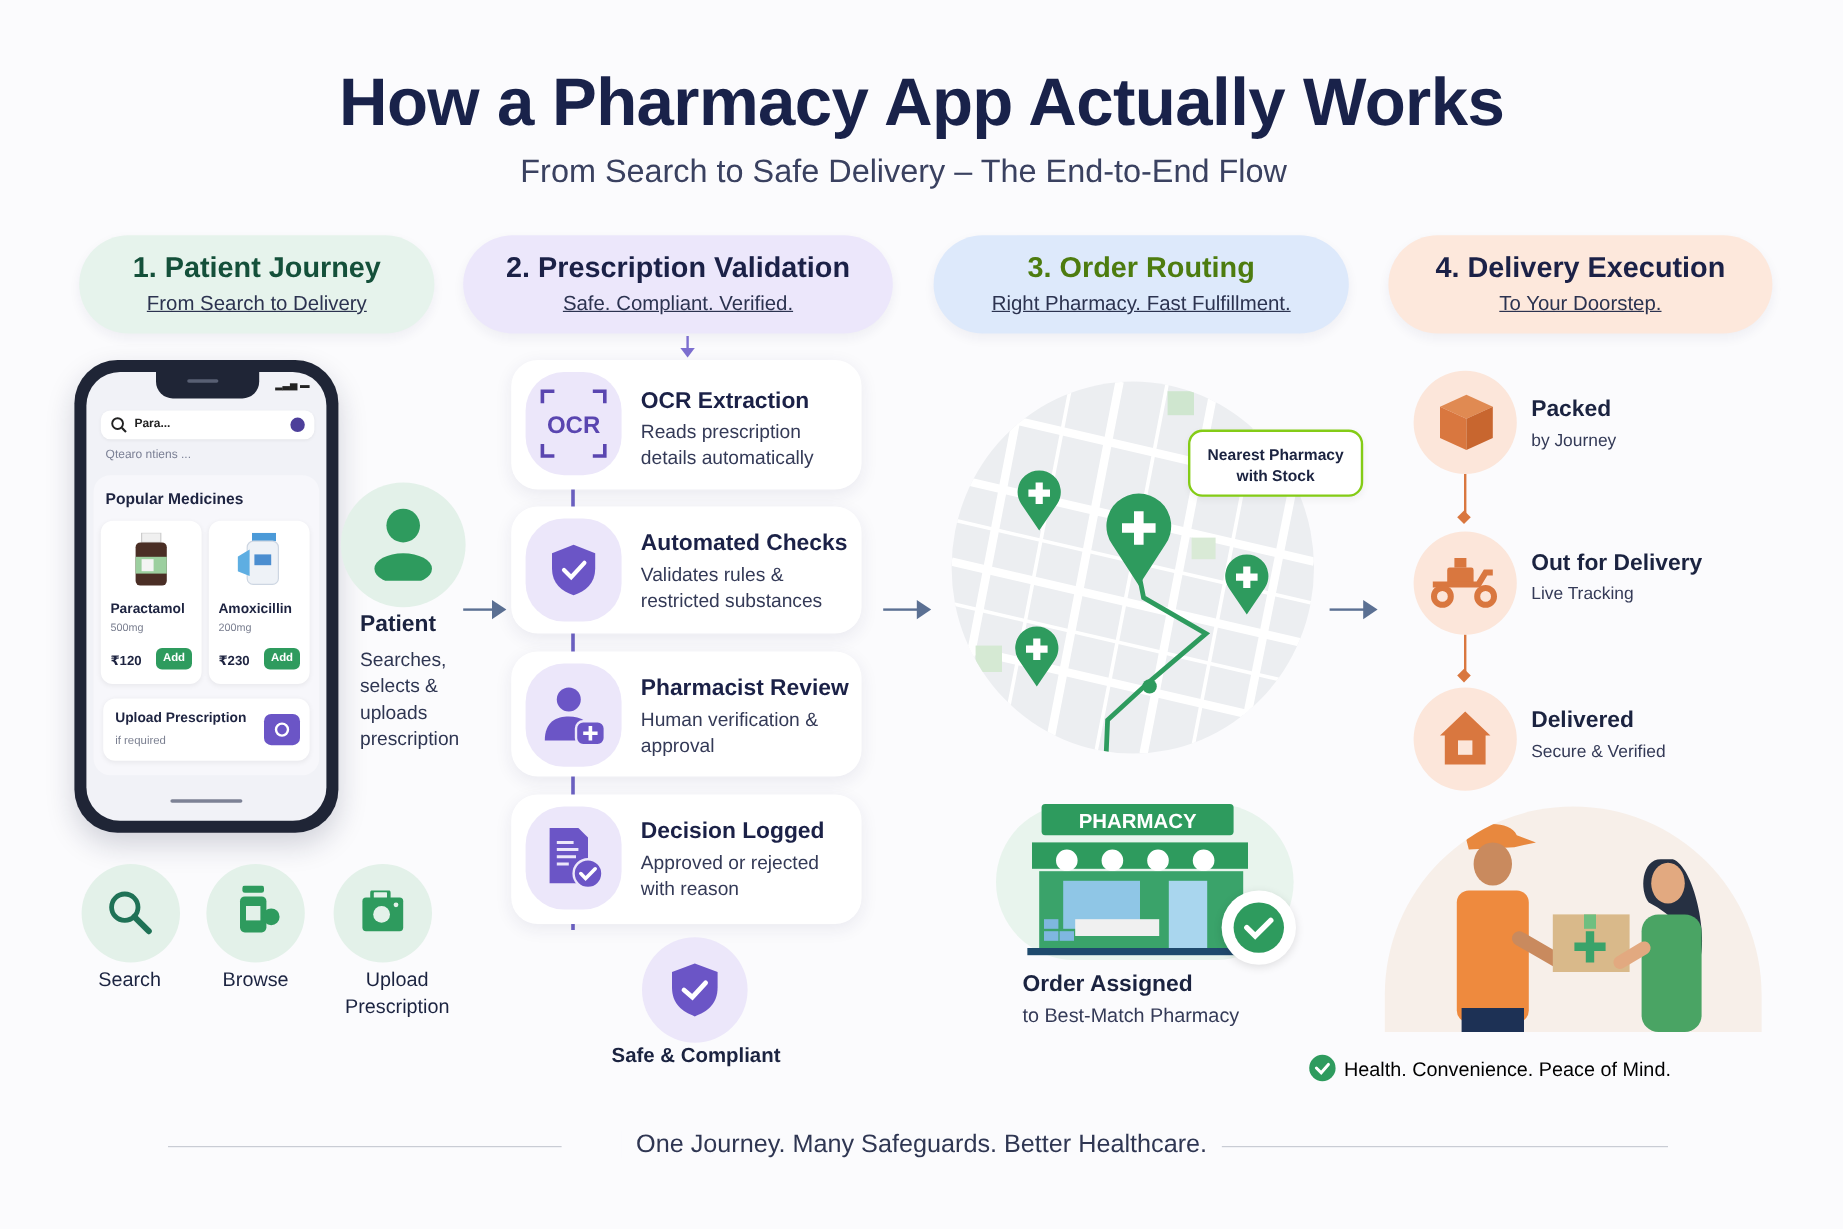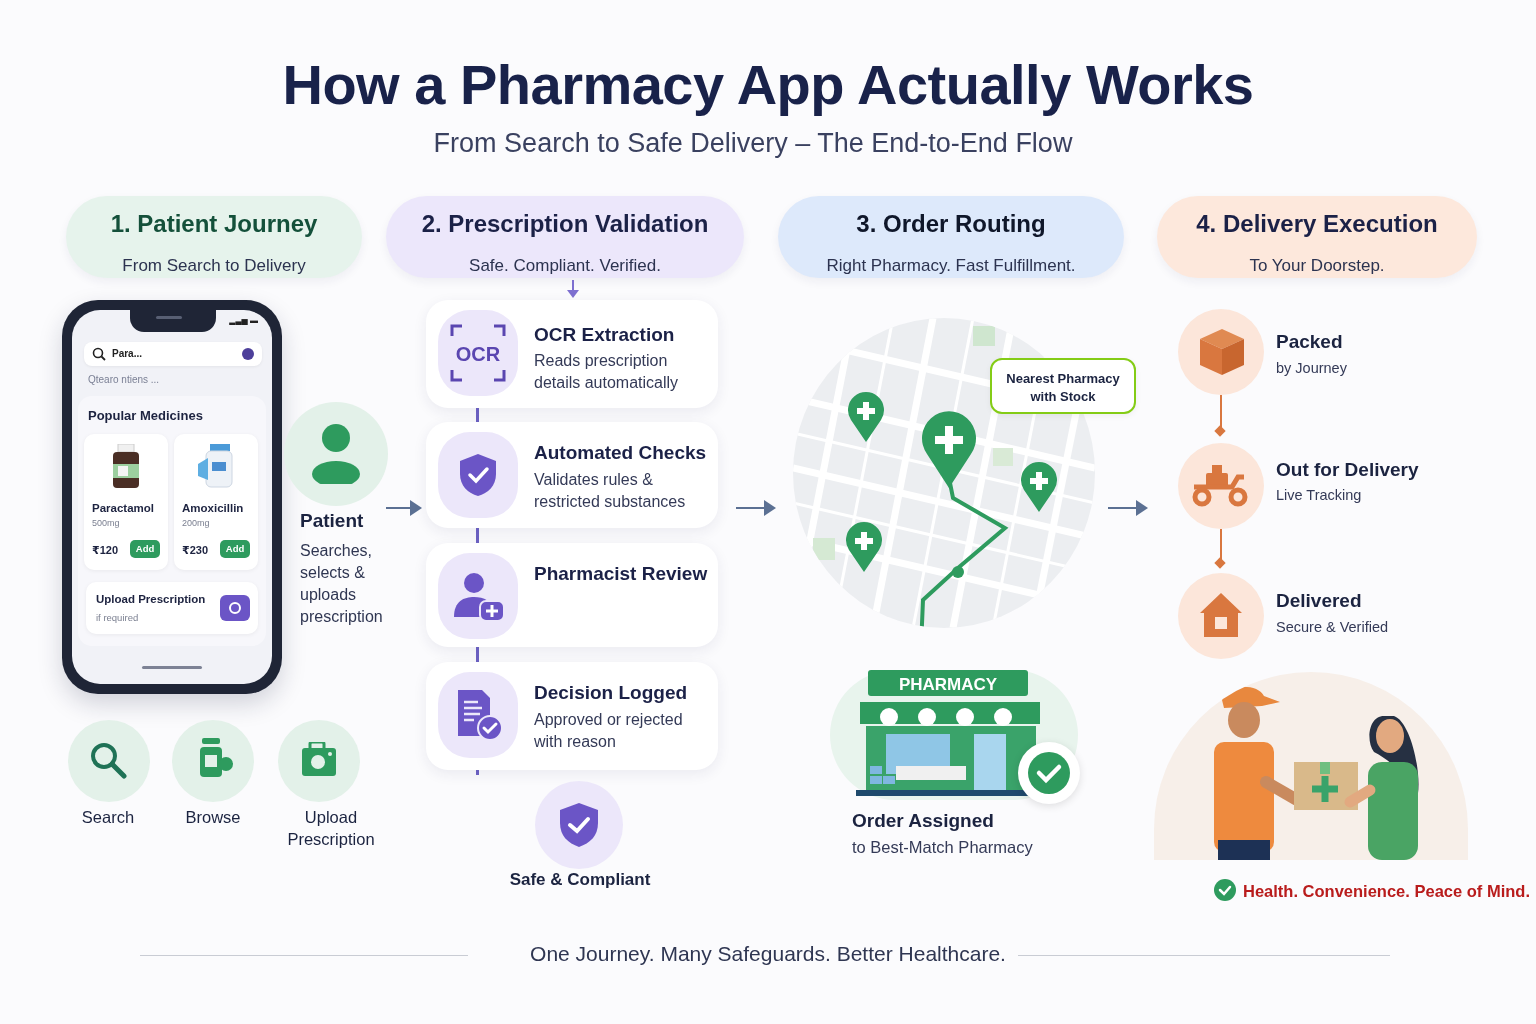--- a/index.html
+++ b/index.html
@@ -22,27 +22,27 @@
     left: 0; top: 128px; width: 1466px; text-align: center;
     font-size: 27px; color: #3a4160; margin-left: 20px;
   }
 
   
   .pill {
     top: 196px; height: 82px; border-radius: 41px; text-align: center;
     box-shadow: 0 4px 10px rgba(30,40,80,0.06);
   }
   .pill .ph { font-size: 24px; font-weight: 700; margin-top: 14px; }
-  .pill .ps { font-size: 17px; margin-top: 18px; color: #2c3350; }
+  .pill .ps { font-size: 17px; margin-top: 5px; color: #2c3350; text-decoration: underline; }
   .pill-1 { left: 66px; width: 296px; background: #e6f3ec; }
   .pill-1 .ph { color: #14503a; }
   .pill-2 { left: 386px; width: 358px; background: #ece7fb; }
   .pill-2 .ph { color: #1b2147; }
   .pill-3 { left: 778px; width: 346px; background: #dde9fb; }
-  .pill-3 .ph { color: #0f172a; }
+  .pill-3 .ph { color: #4d7c0f; }
   .pill-4 { left: 1157px; width: 320px; background: #fde8dc; }
   .pill-4 .ph { color: #1b2147; }
 
   
   .phone {
     left: 62px; top: 300px; width: 220px; height: 394px;
     background: #1f2536; border-radius: 36px;
     box-shadow: 0 10px 24px rgba(20,30,60,0.18);
   }
   .phone-screen {
@@ -139,21 +139,21 @@
 
   
   .dcircle { left: 1178px; width: 86px; height: 86px; border-radius: 50%; background: #fce6da; }
   .dconn { left: 1220px; width: 2px; background: #d9773f; }
   .dconn::after {
     content: ""; position: absolute; left: -4px; bottom: -4px; width: 8px; height: 8px; background: #d9773f; transform: rotate(45deg);
   }
   .dt { left: 1276px; font-size: 19px; font-weight: 700; color: #1b2340; }
   .ds { left: 1276px; font-size: 14.5px; color: #343a57; }
   .scene { left: 1154px; top: 672px; width: 314px; height: 188px; background: #f7efe9; border-radius: 157px 157px 0 0; overflow: hidden; }
-  .tagline { left: 1213px; top: 878px; font-size: 16.5px; font-weight: 700; color: #b91c1c; }
+  .tagline { left: 1090px; top: 878px; font-size: 16.5px; font-weight: 400; color: #000000; }
 
   
   .footer-line { top: 955px; height: 1px; background: #c9ccd4; }
   .footer-text { left: 0; top: 942px; width: 1536px; text-align: center; font-size: 21px; color: #2f3652; }
   .footer-text span { background: #fbfbfd; padding: 0 12px; }
 </style>
 </head>
 <body>
 
 <div class="abs title">How a Pharmacy App Actually Works</div>
@@ -298,20 +298,21 @@
 <div class="abs vcard" style="top:543px;height:104px">
   <div class="vicon">
     <svg style="position:absolute;left:14px;top:18px" width="54" height="52">
       <circle cx="22" cy="12" r="10" fill="#6b55c6"></circle>
       <path d="M2 46 C2 30 12 26 22 26 C32 26 40 30 42 40 V46 Z" fill="#6b55c6"></path>
       <rect x="28" y="30" width="24" height="20" rx="6" fill="#6b55c6" stroke="#ece7fa" stroke-width="2"></rect>
       <path d="M40 34 V46 M34 40 H46" stroke="#fff" stroke-width="3"></path>
     </svg>
   </div>
   <div class="vt" style="top:20px">Pharmacist Review</div>
+  <div class="vd" style="top:47px;width:172px">Human verification &amp; approval</div>
 </div>
 
 <div class="abs vcard" style="top:662px;height:108px">
   <div class="vicon">
     <svg style="position:absolute;left:18px;top:16px" width="50" height="56">
       <path d="M2 2 H26 L34 10 V48 H2 Z" fill="#6b55c6"></path>
       <path d="M8 14 H22 M8 20 H26 M8 26 H24 M8 32 H18" stroke="#ece7fa" stroke-width="2.5"></path>
       <circle cx="34" cy="40" r="12" fill="#6b55c6" stroke="#ece7fa" stroke-width="2"></circle>
       <path d="M28 40 L32 44 L40 36" fill="none" stroke="#fff" stroke-width="3" stroke-linecap="round"></path>
     </svg>

